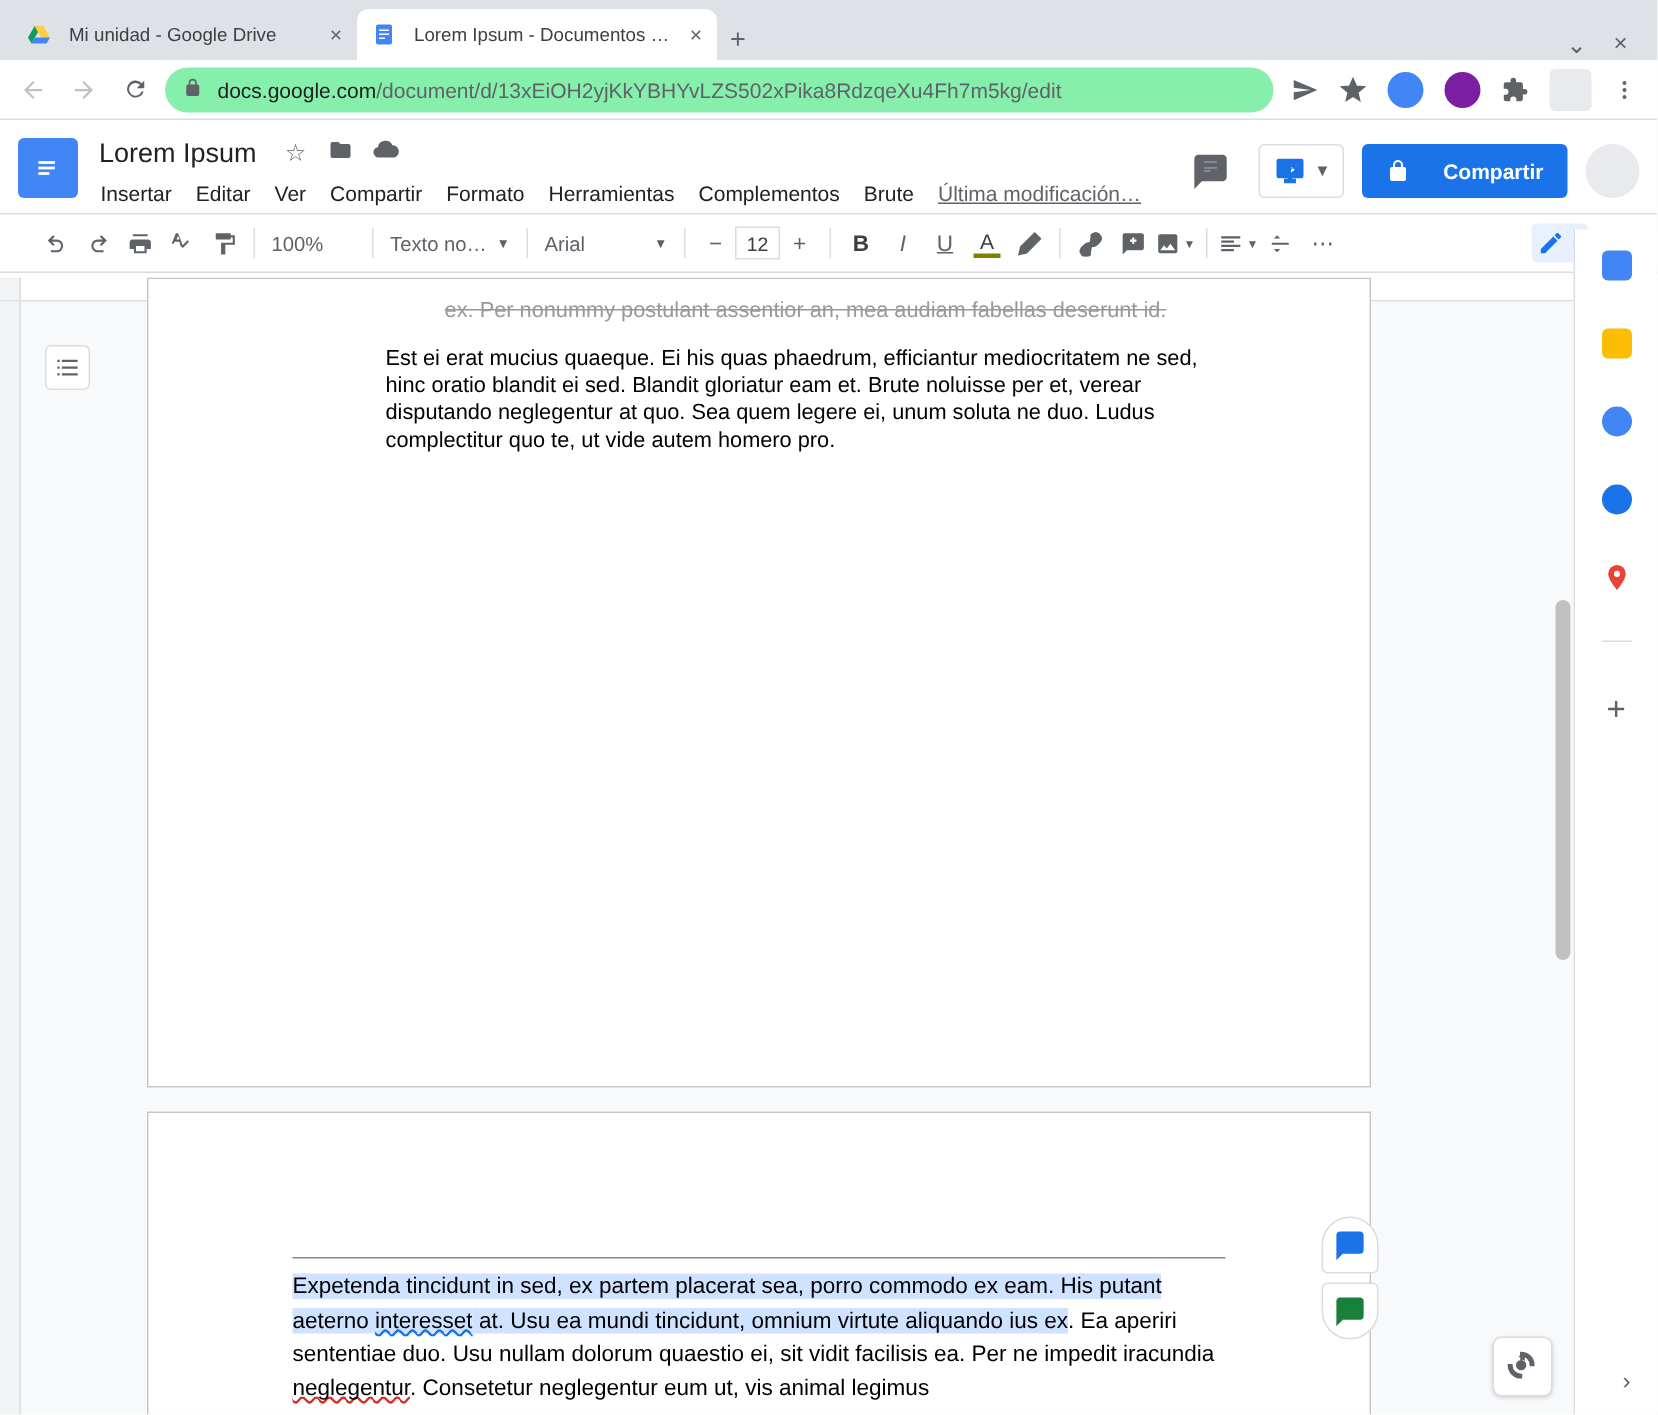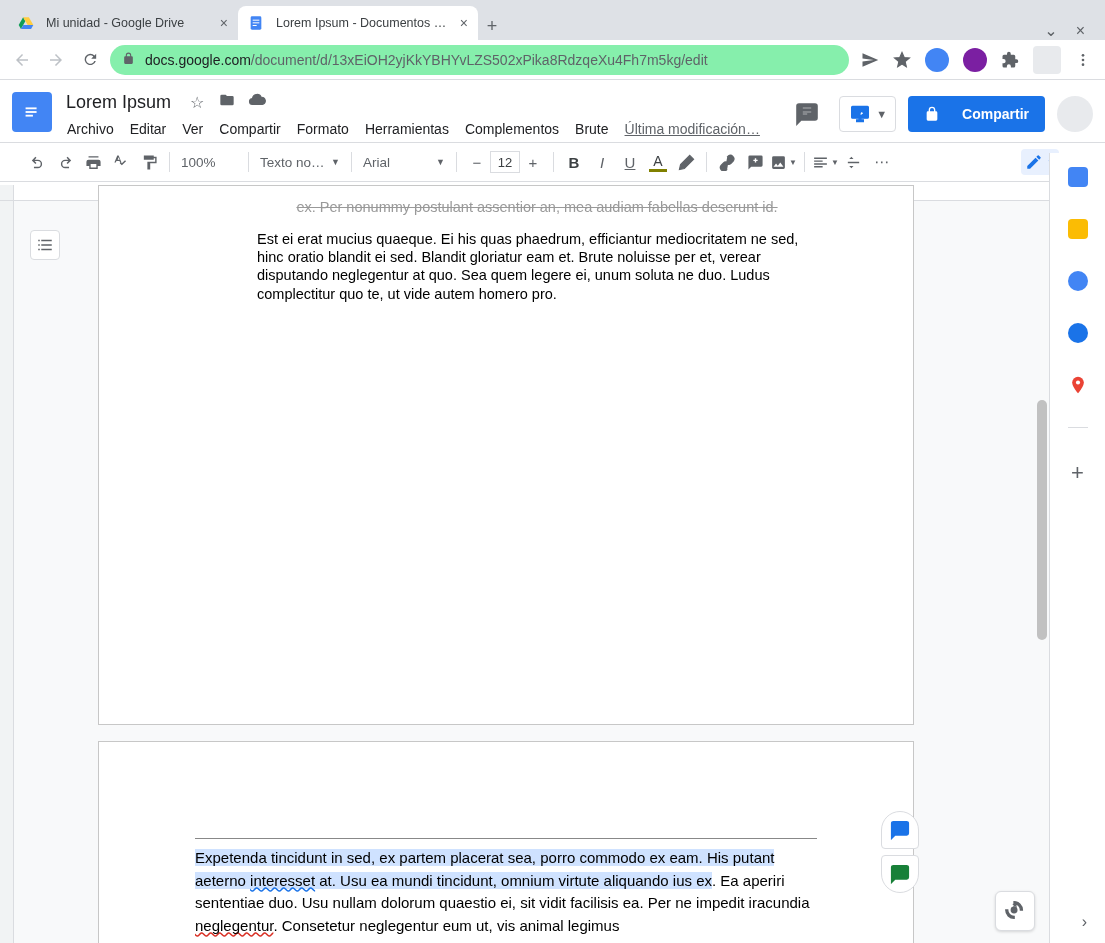--- a/index.html
+++ b/index.html
@@ -195,21 +195,21 @@
       <span class="doc-title">Lorem Ipsum</span>
       <span class="title-icon">☆</span>
       <span class="title-icon"><svg width="16" height="16" viewBox="0 0 24 24">
             <path fill="currentColor" d="M10 4H4a2 2 0 0 0-2 2v12a2 2 0 0 0 2 2h16a2 2 0 0 0 2-2V8a2 2 0 0 0-2-2h-8z"></path>
           </svg></span>
       <span class="title-icon"><svg width="18" height="18" viewBox="0 0 24 24">
             <path fill="currentColor" d="M19 18H6a4 4 0 0 1 0-8 6 6 0 0 1 11.6-1.5A4.5 4.5 0 0 1 19 18z" stroke="currentColor" stroke-width="1.5"></path>
           </svg></span>
     </div>
     <div class="menu-row">
-      <span class="menu-item">Archivo</span>
+      <span class="menu-item">Insertar</span>
       <span class="menu-item">Editar</span>
       <span class="menu-item">Ver</span>
       <span class="menu-item">Compartir</span>
       <span class="menu-item">Formato</span>
       <span class="menu-item">Herramientas</span>
       <span class="menu-item">Complementos</span>
       <span class="menu-item">Brute</span>
       <span class="last-mod">Última modificación…</span>
     </div>
   </div>

